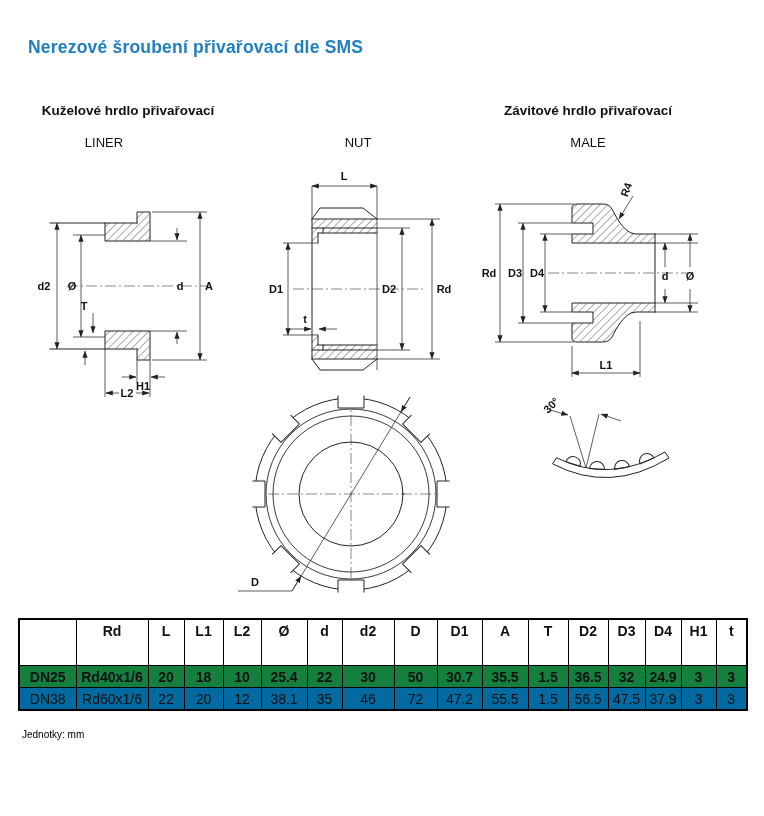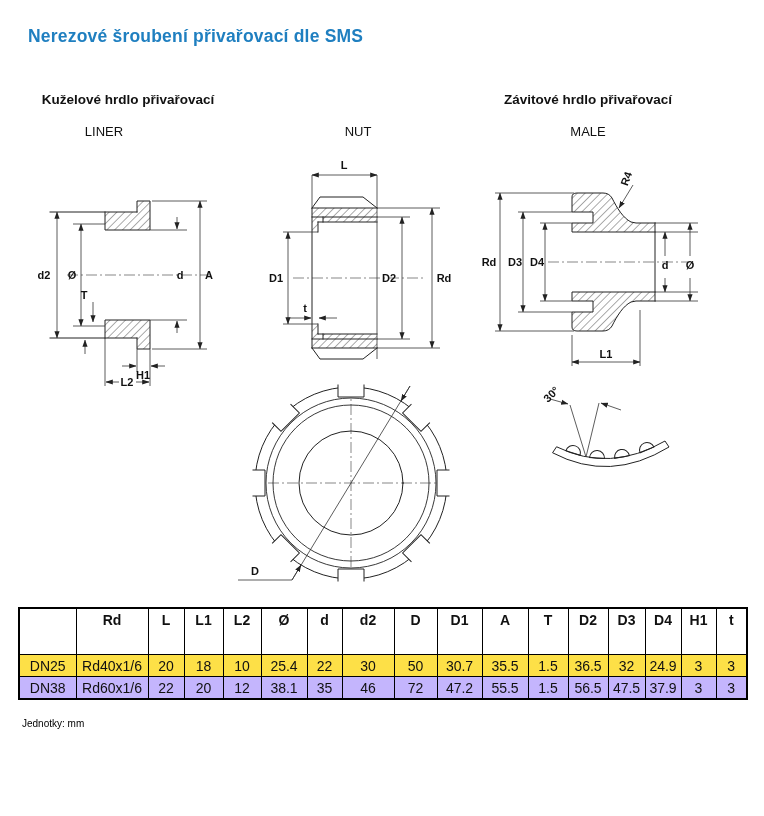--- a/index.html
+++ b/index.html
@@ -1,17 +1,17 @@
 <!DOCTYPE html>
 <html><head>
 <meta charset="utf-8">
 <style>
   html,body{margin:0;padding:0;background:#fff;}
   .canvas{position:relative;width:764px;height:776px;background:#fff;overflow:hidden;
-          font-family:"Liberation Sans",sans-serif;color:#111;}
+          font-family:"Liberation Sans",sans-serif;color:#111;margin-top:11px;}
   .abs{position:absolute;}
   .title{left:28px;top:26px;font-size:17.5px;font-weight:600;color:#1f7fc0;letter-spacing:.2px;}
   .colhead{top:92px;font-size:13.5px;font-weight:700;text-align:center;color:#111;}
   .subhead{top:124px;font-size:13px;font-weight:500;text-align:center;color:#111;}
   .h1{left:28px;width:200px;} .s1{left:29px;width:150px;}
   .h2{left:268px;width:180px;} .s2{left:283px;width:150px;}
   .h3{left:488px;width:200px;} .s3{left:513px;width:150px;}
   svg{position:absolute;overflow:visible;}
   .part{stroke:#222;stroke-width:1;fill:none;stroke-linecap:square;}
   .thin{stroke:#222;stroke-width:.9;fill:none;}
@@ -298,40 +298,40 @@
             <th>A</th>
             <th>T</th>
             <th>D2</th>
             <th>D3</th>
             <th>D4</th>
             <th>H1</th>
             <th>t</th>
           </tr>
         </thead>
         <tbody>
-          <tr style="background: #fde047;">
+          <tr style="background: #15803d; font-weight: bold;">
             <td>DN25</td>
             <td>Rd40x1/6</td>
             <td>20</td>
             <td>18</td>
             <td>10</td>
             <td>25.4</td>
             <td>22</td>
             <td>30</td>
             <td>50</td>
             <td>30.7</td>
             <td>35.5</td>
             <td>1.5</td>
             <td>36.5</td>
             <td>32</td>
             <td>24.9</td>
             <td>3</td>
             <td>3</td>
           </tr>
-          <tr style="background: #c4b5fd;">
+          <tr style="background: #0369a1;">
             <td>DN38</td>
             <td>Rd60x1/6</td>
             <td>22</td>
             <td>20</td>
             <td>12</td>
             <td>38.1</td>
             <td>35</td>
             <td>46</td>
             <td>72</td>
             <td>47.2</td>

